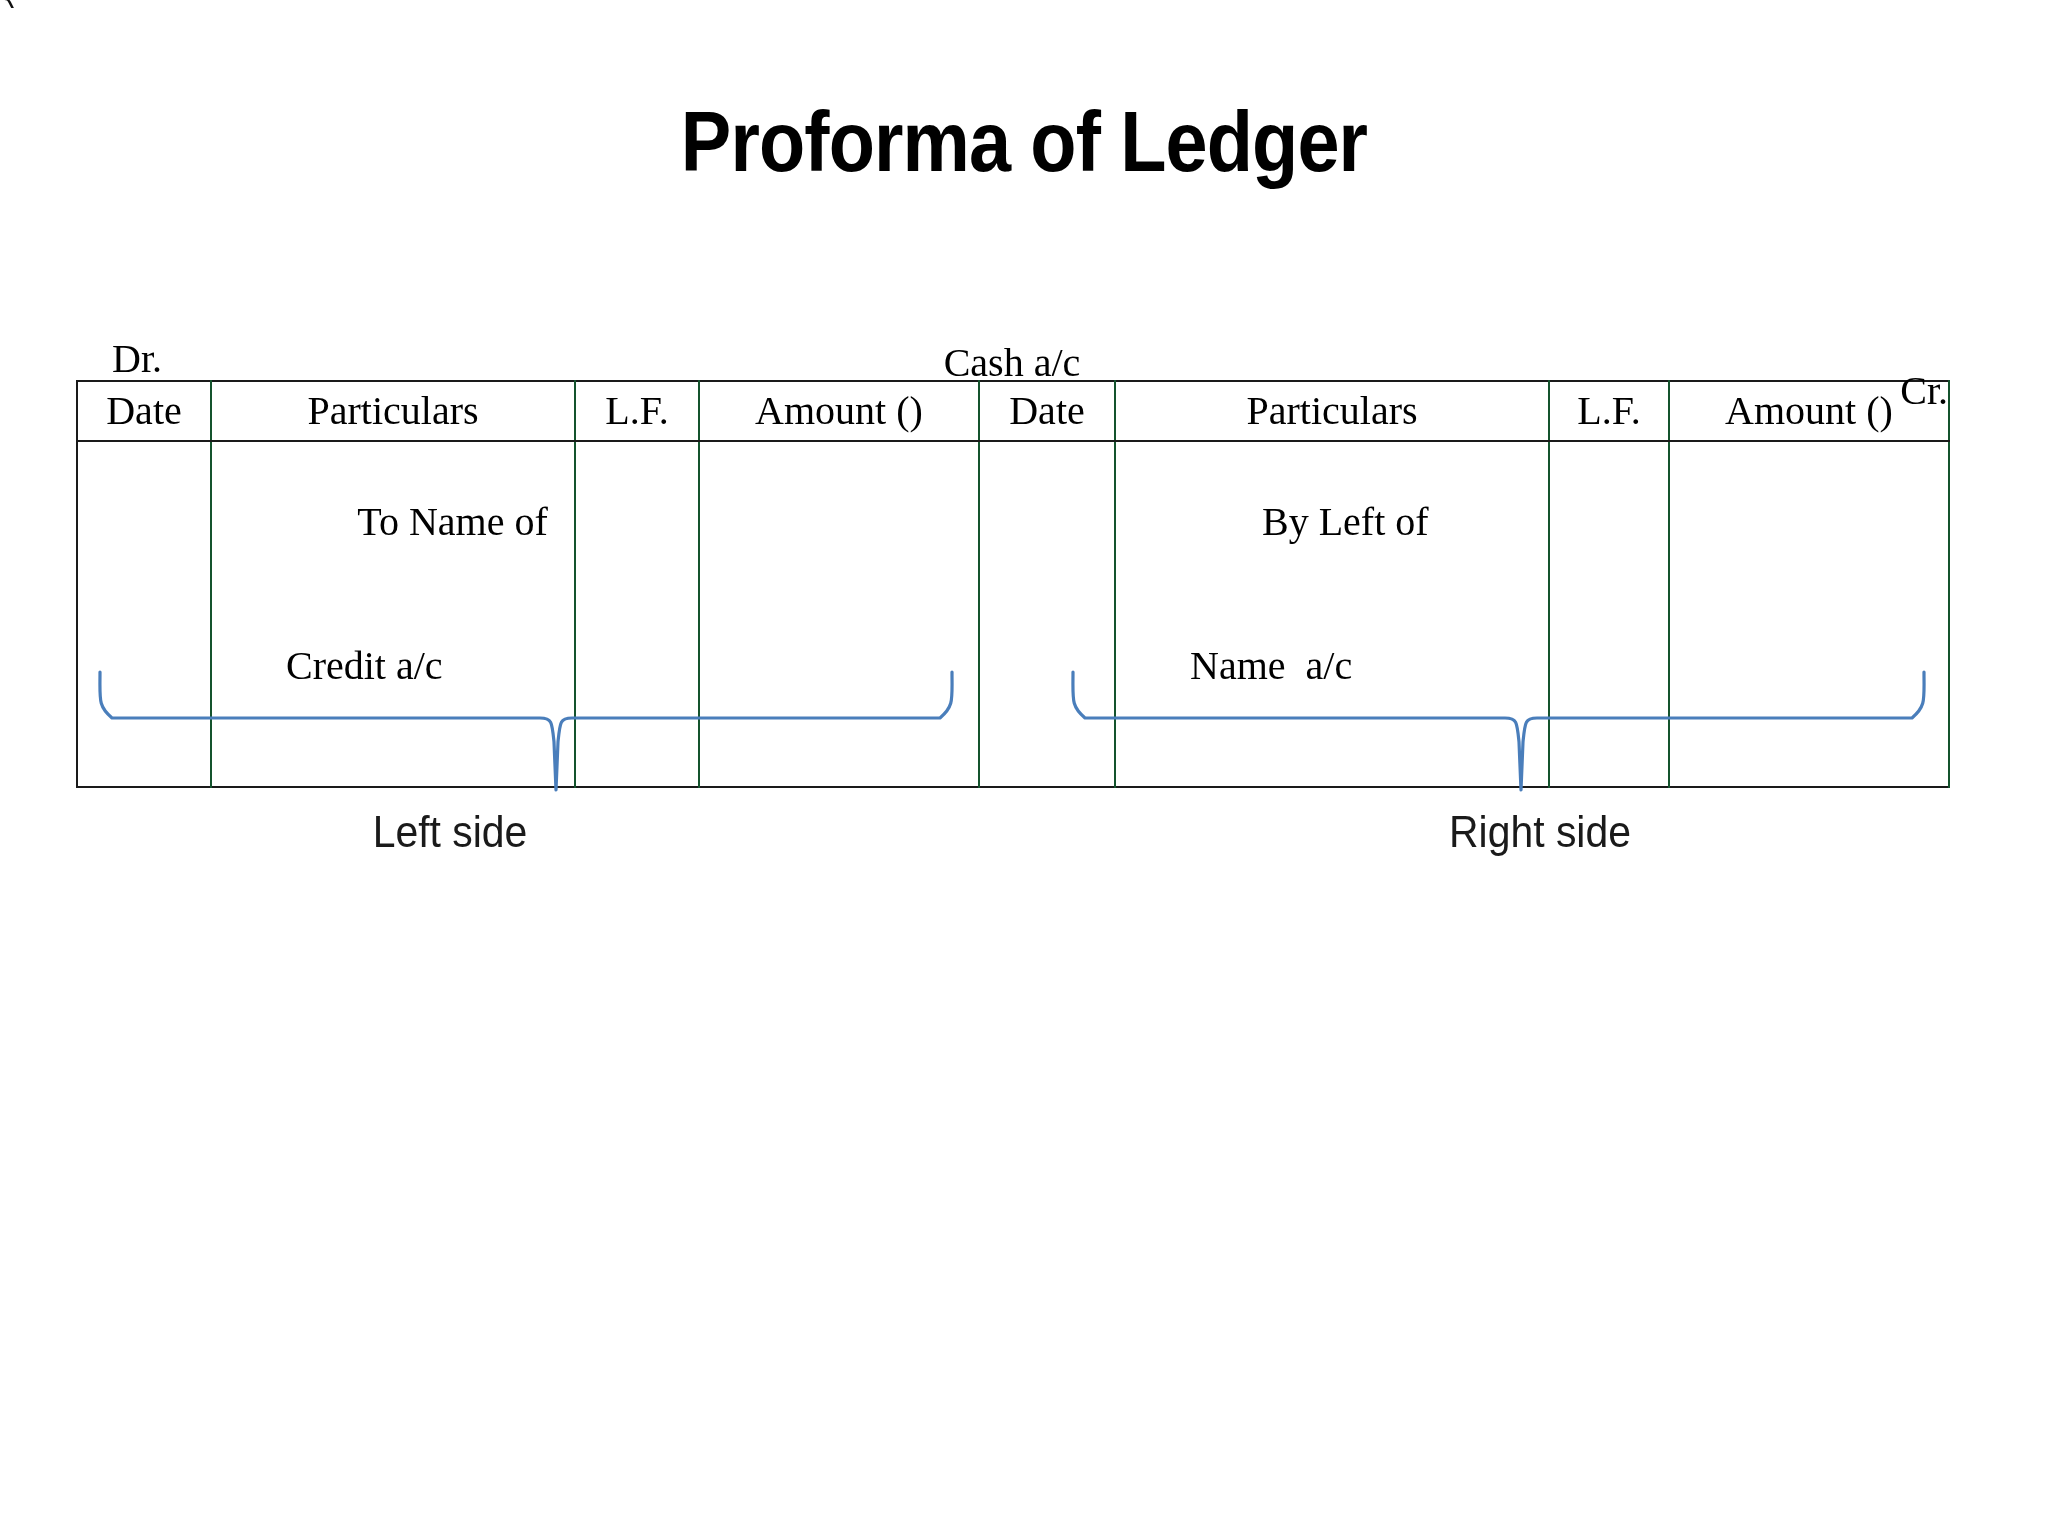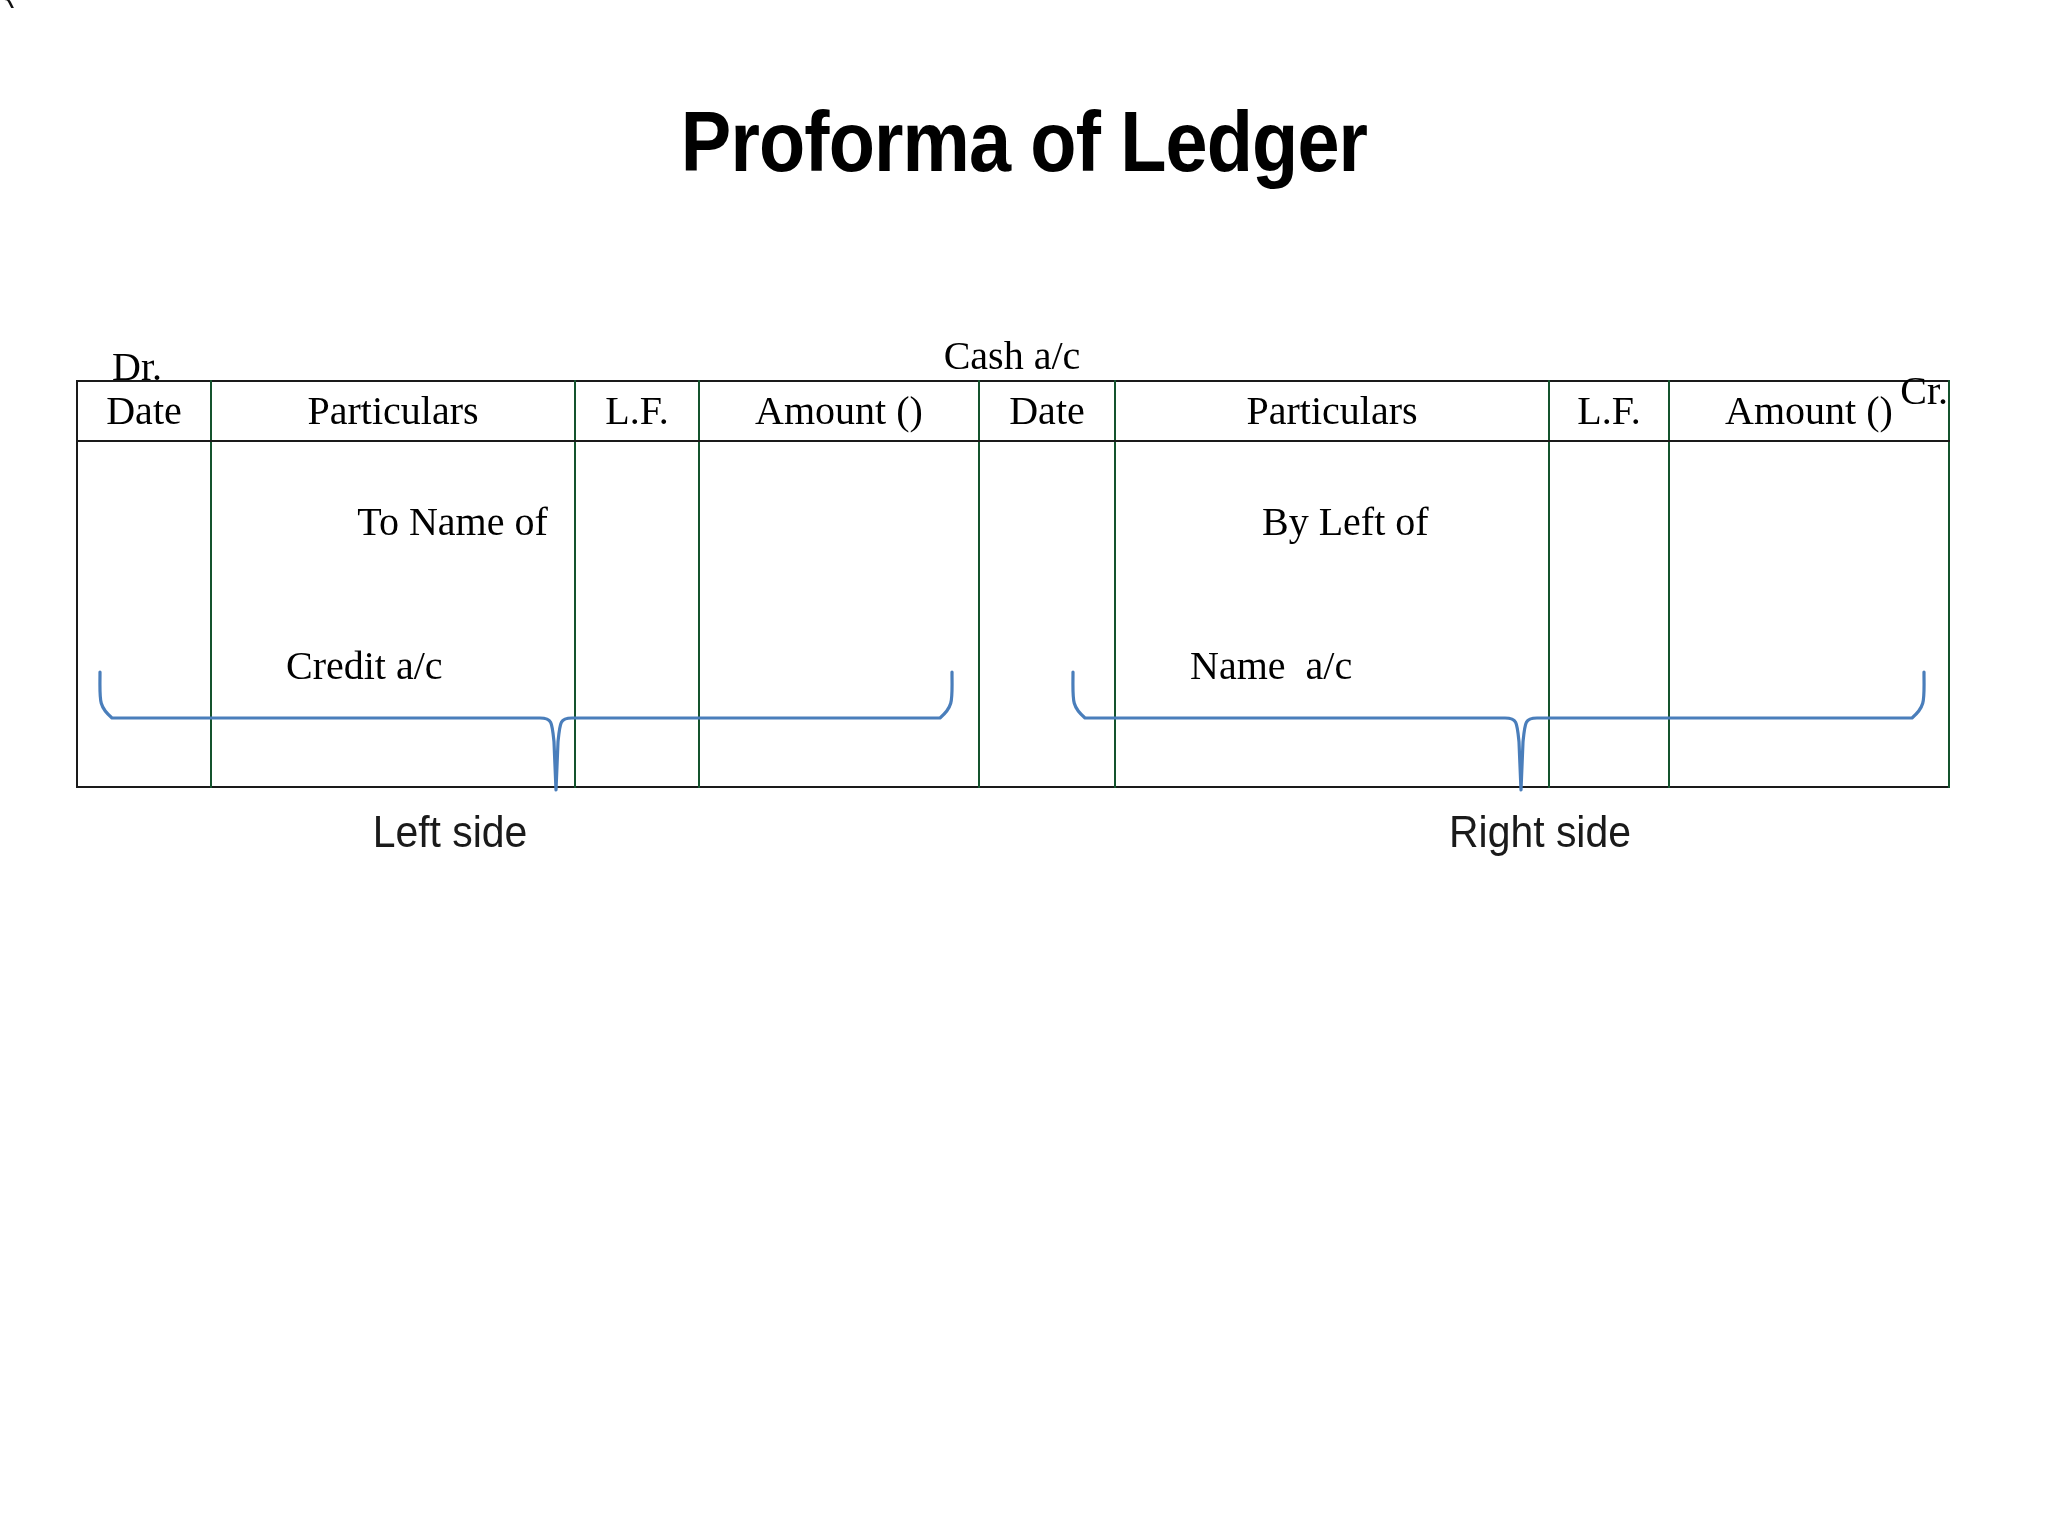--- a/index.html
+++ b/index.html
@@ -51,22 +51,22 @@
     top: 330px;
     width: 1872px;
   }
 
   .ledger-caption-row {
     position: relative;
     height: 50px;
     font-size: 40px;
     line-height: 50px;
   }
-  .caption-dr  { position: absolute; left: 36px;  top: 12px; }
-  .caption-acc { position: absolute; left: 0; top: 1px; width: 1872px; text-align: center; }
+  .caption-dr  { position: absolute; left: 36px;  top: 4px; }
+  .caption-acc { position: absolute; left: 0; top: 8px; width: 1872px; text-align: center; }
   .caption-cr  { position: absolute; right: 0;  top: 0; margin-top: 36px; }
 
   table.ledger-table {
     border-collapse: collapse;
     table-layout: fixed;
     width: 1872px;
     border-top: 2px solid #1a1a1a;
     border-bottom: 2px solid #1a1a1a;
     border-left: 2px solid #1a1a1a;
     border-right: 2px solid #1a1a1a;

